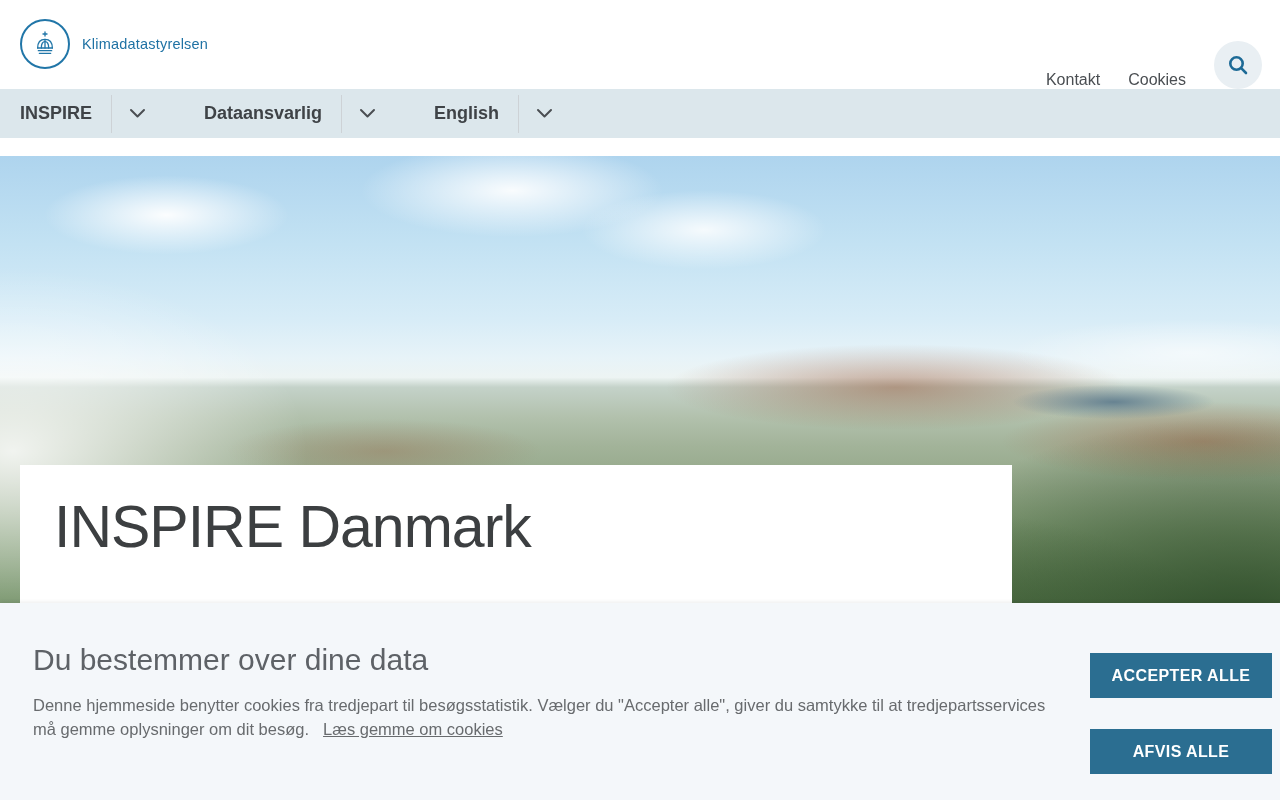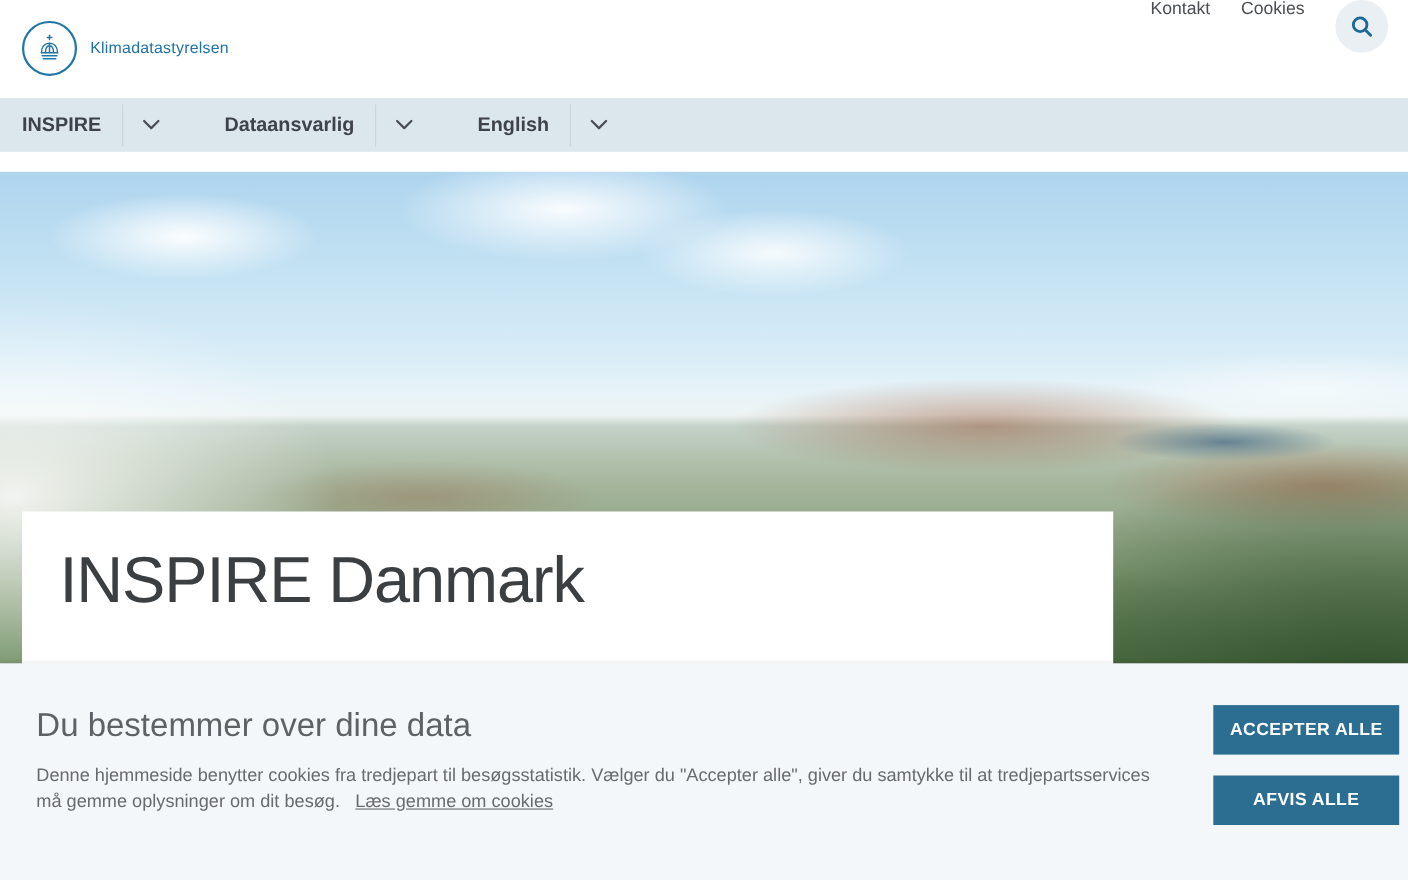--- a/index.html
+++ b/index.html
@@ -5,21 +5,21 @@
   * { margin:0; padding:0; box-sizing:border-box; }
   html,body { width:1280px; height:800px; overflow:hidden; }
   body { font-family:"Liberation Sans", sans-serif; background:#fff; position:relative; }
   .page { position:absolute; inset:0; width:1280px; height:800px; overflow:hidden; background:#fff; }
 
   
   .site-header { position:absolute; top:0; left:0; width:1280px; height:89px; background:#fff;padding-left:42px; }
   .brand-wrap { position:absolute; left:20px; top:19px; display:flex; align-items:center; gap:12px; cursor:pointer; }
   .logo-circle { width:50px; height:50px; border-radius:50%; border:2px solid #2176a8; display:flex; align-items:center; justify-content:center; background:#fff; }
   .brand-text { color:#1f72a4; font-size:14.5px; letter-spacing:0.2px; }
-  .header-right { position:absolute; right:18px; top:0; height:89px; display:flex; align-items:flex-start; gap:28px; }
+  .header-right { position:absolute; right:18px; top:0; height:89px; display:flex; align-items:flex-end; gap:28px; }
   .header-link { color:#4a4e52; font-size:16px; text-decoration:none; cursor:pointer; }
   .search-btn { width:48px; height:48px; border-radius:50%; border:none; background:#e9eff3; display:flex; align-items:center; justify-content:center; cursor:pointer; }
 
   
   .main-nav { position:absolute; top:89px; left:0; width:1280px; height:49px; background:#dce7ec; display:flex; align-items:center; padding-left:20px; }
   .nav-item { display:flex; align-items:center; margin-right:54px; }
   .nav-label { font-size:18px; font-weight:bold; color:#3f4347; text-decoration:none; cursor:pointer; }
   .nav-sep { width:1px; height:38px; background:#cdd2d6; margin-left:19px; }
   .nav-chevron { background:none; border:none; margin-left:13px; padding:4px; cursor:pointer; display:flex; align-items:center; }
 
@@ -45,21 +45,21 @@
   .hero-card { position:absolute; left:20px; top:309px; width:992px; height:340px; background:#fff; padding:30px 40px 0 34px; }
   .hero-title { font-size:59px; font-weight:400; color:#3c3f41; letter-spacing:-1px; line-height:1.1; }
   .hero-subtitle { margin-top:27px; font-size:16px; color:#3c3f41; }
 
   
   .cookie-banner { position:absolute; left:0; top:603px; width:1280px; height:197px; background:#f4f7fa; box-shadow:0 -1px 4px rgba(0,0,0,0.08); }
   .cookie-heading { position:absolute; left:33px; top:40px; font-size:30px; font-weight:400; color:#5e6267; }
   .cookie-body { position:absolute; left:33px; top:90px; width:1025px; font-size:16.5px; line-height:24px; color:#686b6e; }
   .cookie-link { color:#686b6e; text-decoration:underline; cursor:pointer; margin-left:14px; }
   .cookie-buttons { position:absolute; right:8px; top:38px; display:flex; flex-direction:column; gap:19px; }
-  .cookie-btn { width:169px; height:45px; border:none; background:#2b6e91; color:#fff; font-family:"Liberation Sans", sans-serif; font-size:16px; font-weight:bold; letter-spacing:0.4px; cursor:pointer; }
+  .cookie-btn { width:182px; height:45px; border:none; background:#2b6e91; color:#fff; font-family:"Liberation Sans", sans-serif; font-size:16px; font-weight:bold; letter-spacing:0.4px; cursor:pointer;margin-top:12px; }
 </style>
 </head>
 <body>
 
 <div class="page">
 
   <header class="site-header">
     <div class="brand-wrap">
       <div class="logo-circle">
         <svg width="32" height="34" viewBox="0 0 48 50" fill="none" stroke="#2176a8" stroke-width="2" stroke-linecap="round">

